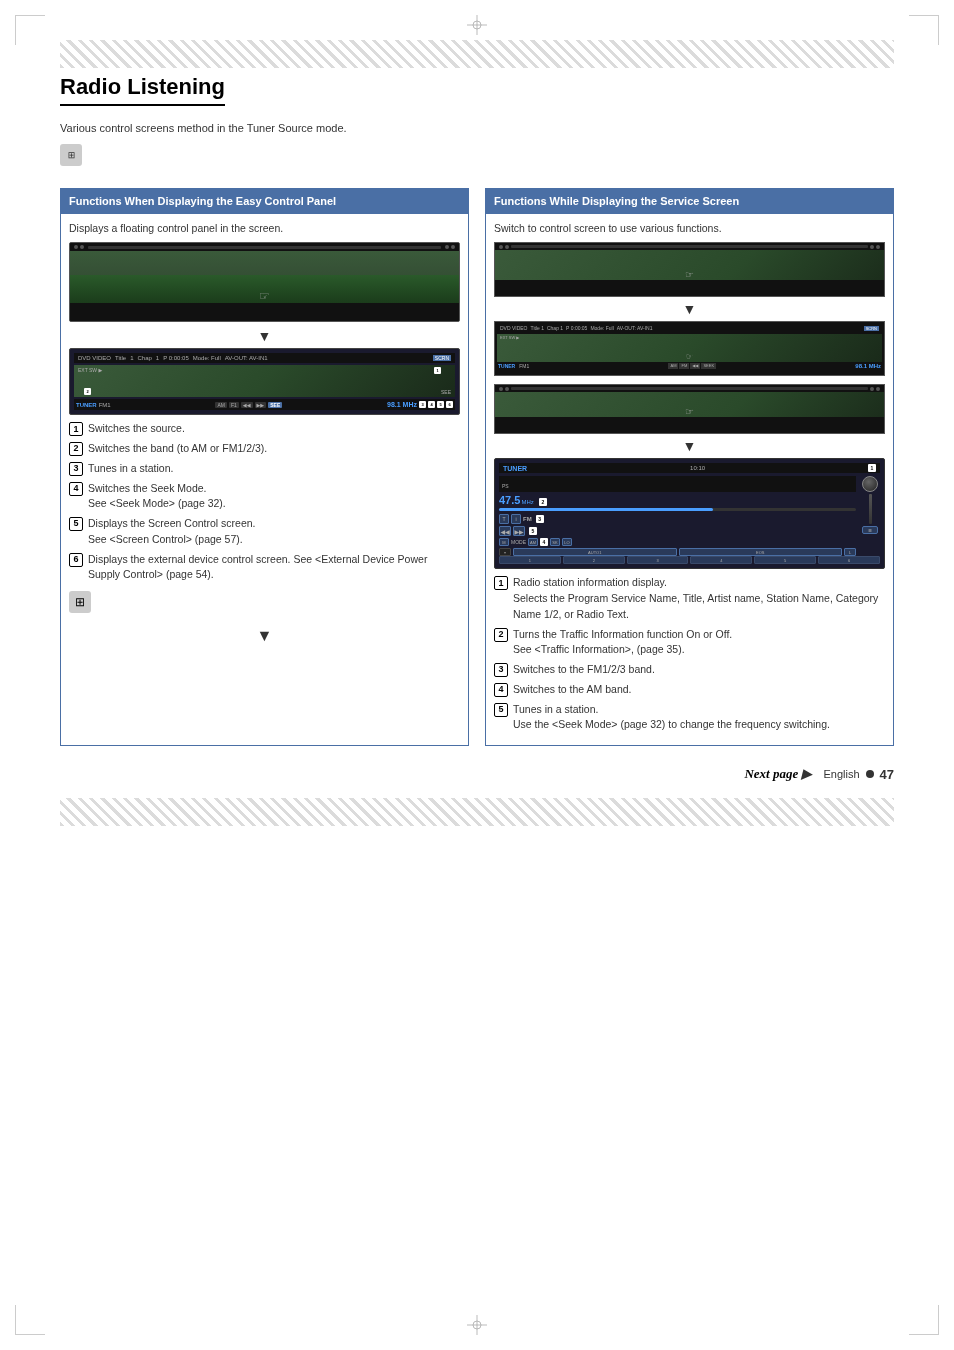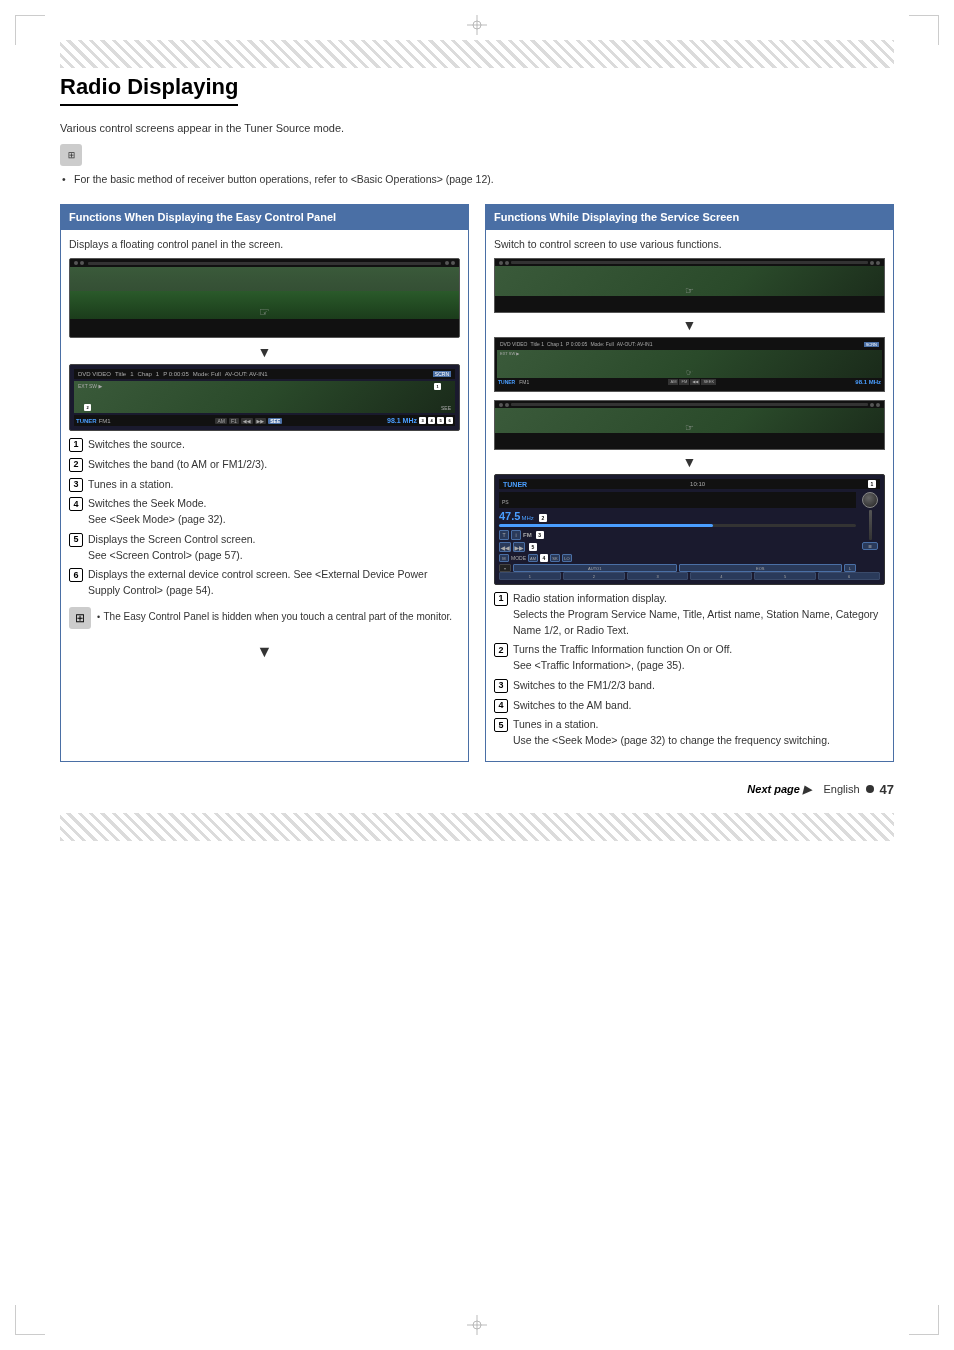--- a/index.html
+++ b/index.html
@@ -295,23 +295,24 @@
     
     .page-footer {
       display: flex;
       justify-content: flex-end;
       align-items: center;
       margin-top: 10px;
       gap: 12px;
     }
 
     .next-page-label {
-      font-size: 11px;
+      font-size: 13px;
       font-weight: bold;
       font-style: italic;
+      font-family: Liberation Serif, serif;
     }
 
     .next-arrow {
       color: #333;
     }
 
     .page-info {
       font-size: 11px;
       color: #333;
       display: flex;
@@ -470,32 +471,31 @@
     <circle cx="10" cy="10" r="4" stroke="#aaa" stroke-width="0.8" fill="none"></circle>
   </svg>
 </div>
 
 <div class="page-container">
 
   
   <div class="deco-bar"></div>
 
   
-  <div class="page-title">Radio Displaying</div>
+  <div class="page-title">Radio Listening</div>
   <div style="height:6px"></div>
-  <div class="subtitle">Various control screens appear in the Tuner Source mode.</div>
+  <div class="subtitle">Various control screens method in the Tuner Source mode.</div>
 
   
   <div class="controller-icon">
     <span>⊞</span>
   </div>
 
   
   <ul class="bullet-list">
-    <li>For the basic method of receiver button operations, refer to &lt;Basic Operations&gt; (page 12).</li>
   </ul>
 
   
   <div class="two-col">
 
     <div class="col-left">
       <div class="col-header">Functions When Displaying the Easy Control Panel</div>
       <div class="col-body">
         <div class="col-desc">Displays a floating control panel in the screen.</div>
 
@@ -581,24 +581,20 @@
           </li>
           <li>
             <div class="num-badge">6</div>
             <div class="num-text">Displays the external device control screen. See &lt;External Device Power Supply Control&gt; (page 54).</div>
           </li>
         </ul>
 
         <div style="margin-top:8px; display:flex; align-items:flex-start; gap:6px;">
           <div class="controller-icon2">
             <span>⊞</span>
-          </div>
-          <div style="margin-top:2px;">
-            <span style="font-size:9px; color:#333;">•</span>
-            <span class="note-text">The Easy Control Panel is hidden when you touch a central part of the monitor.</span>
           </div>
         </div>
 
         <div style="text-align:center; margin-top:10px;">
           <span style="font-size:16px; color:#333;">▼</span>
         </div>
 
       </div>
     </div>
 

